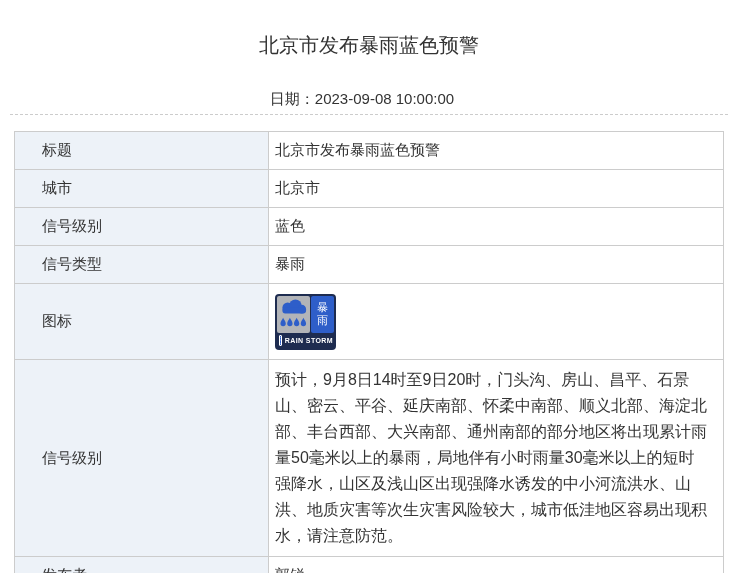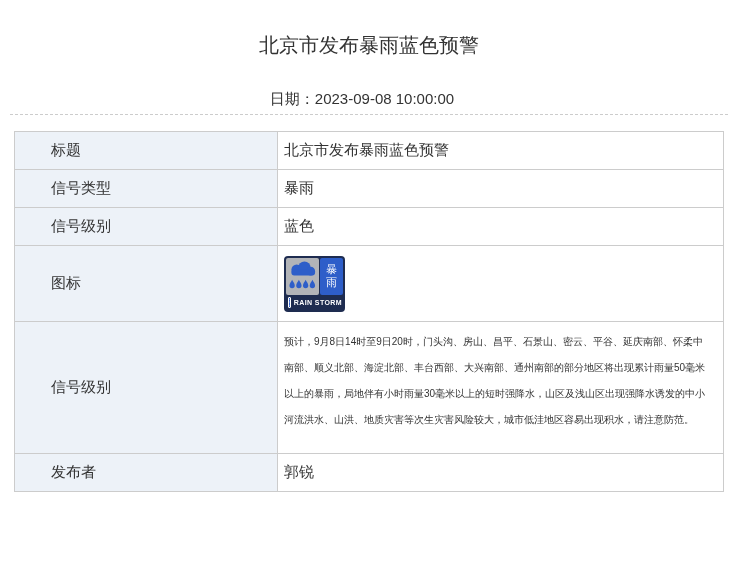--- a/index.html
+++ b/index.html
@@ -45,31 +45,31 @@
     font-size: 15px;
     color: #333333;
   }
   .info-table td {
     border: 1px solid #cccccc;
     vertical-align: middle;
   }
   .info-table td.label {
     width: 216px;
     background: #edf2f8;
-    padding: 0 10px 0 36px;
+    padding: 0 10px 0 27px;
   }
   .info-table td.value {
     padding: 2px 12px 2px 6px;
     background: #ffffff;
   }
   .info-table tr { height: 38px; }
   .info-table tr.row-icon { height: 76px; }
   .info-table tr.row-content { height: 132px; }
   .info-table tr.row-content td.value {
-    font-size: 10px;
+    font-size: 16px;
     line-height: 26px;
     padding: 7px 14px 7px 6px;
     vertical-align: top;
   }
 
   
   .warn-icon {
     width: 61px; height: 56px;
     box-sizing: border-box;
     background: #1e2c50;
@@ -138,26 +138,30 @@
 
   <div class="separator"></div>
 
   <table class="info-table">
     <tbody>
       <tr>
         <td class="label">标题</td>
         <td class="value">北京市发布暴雨蓝色预警</td>
       </tr>
       <tr>
+        <td class="label">城市</td>
+        <td class="value">北京市</td>
+      </tr>
+      <tr>
+        <td class="label">信号级别</td>
+        <td class="value">蓝色</td>
+      </tr>
+      <tr>
         <td class="label">信号类型</td>
         <td class="value">暴雨</td>
-      </tr>
-      <tr>
-        <td class="label">信号级别</td>
-        <td class="value">蓝色</td>
       </tr>
       <tr class="row-icon">
         <td class="label">图标</td>
         <td class="value">
           <div class="warn-icon">
             <div class="wi-top">
               <div class="wi-pic">
                 <svg width="29" height="32" viewBox="0 0 30 32" xmlns="http://www.w3.org/2000/svg" aria-hidden="true">
                   <defs>
                     <path id="drop" d="M2.75 0 C3.6 2.1 5.5 3.6 5.5 5.9 A2.75 2.75 0 1 1 0 5.9 C0 3.6 1.9 2.1 2.75 0 Z" fill="#2e5ec9"></path>

